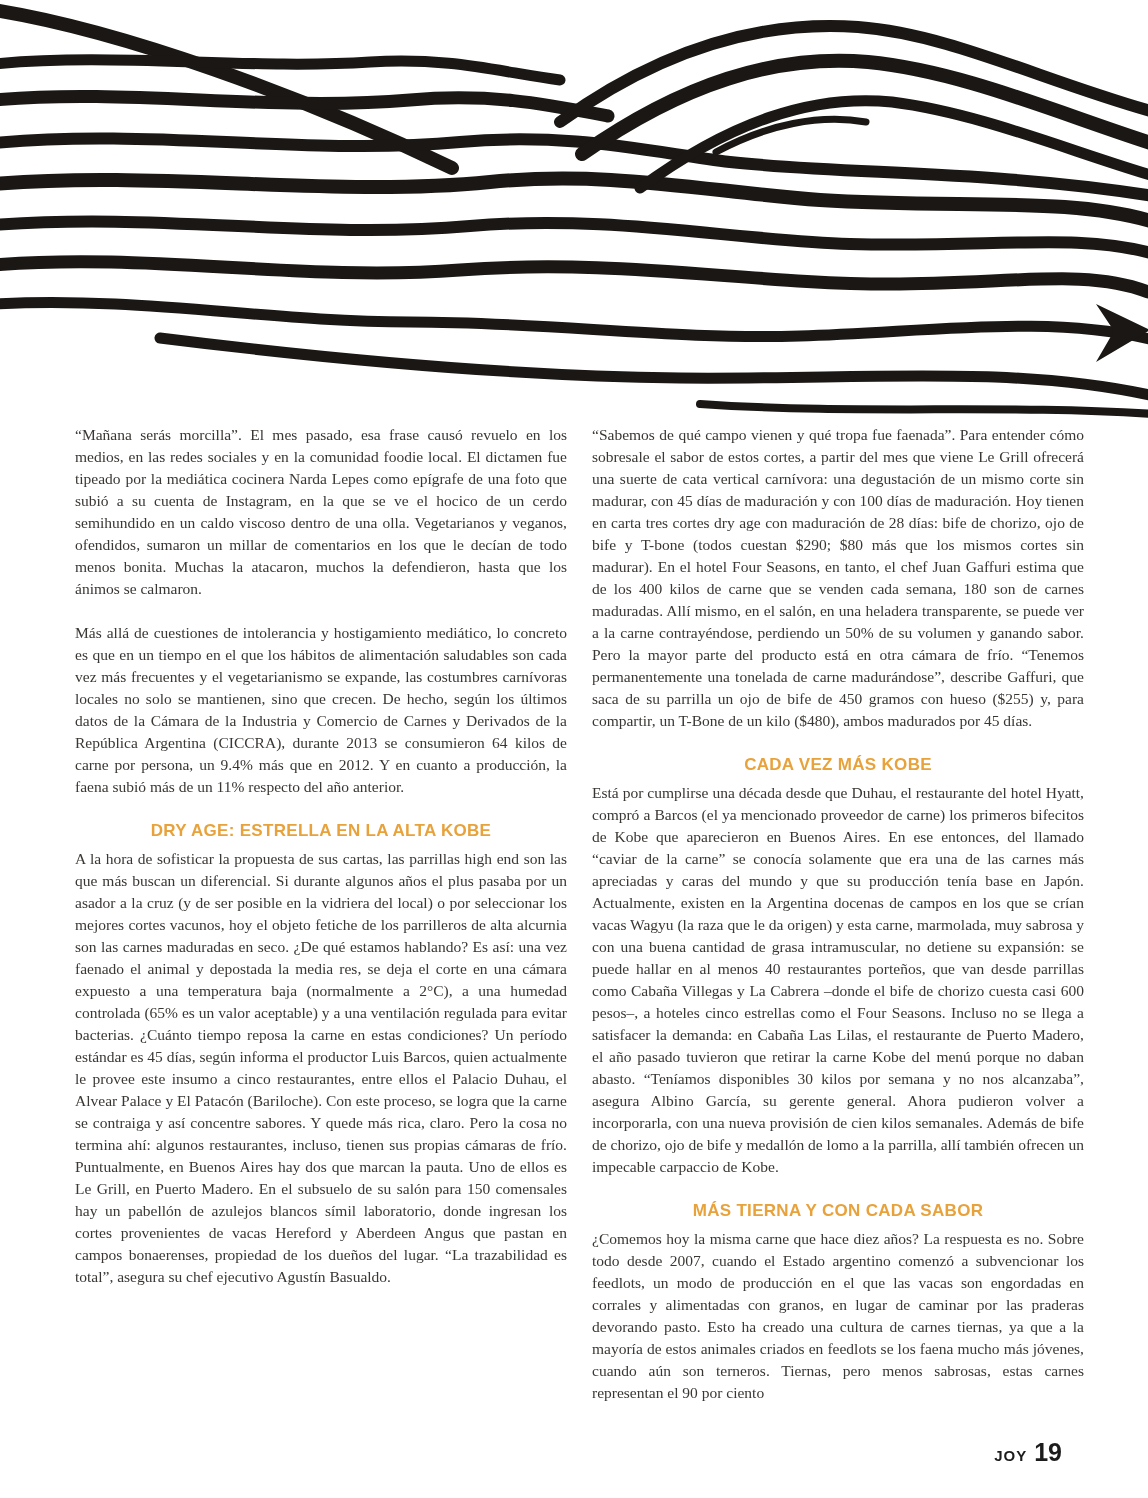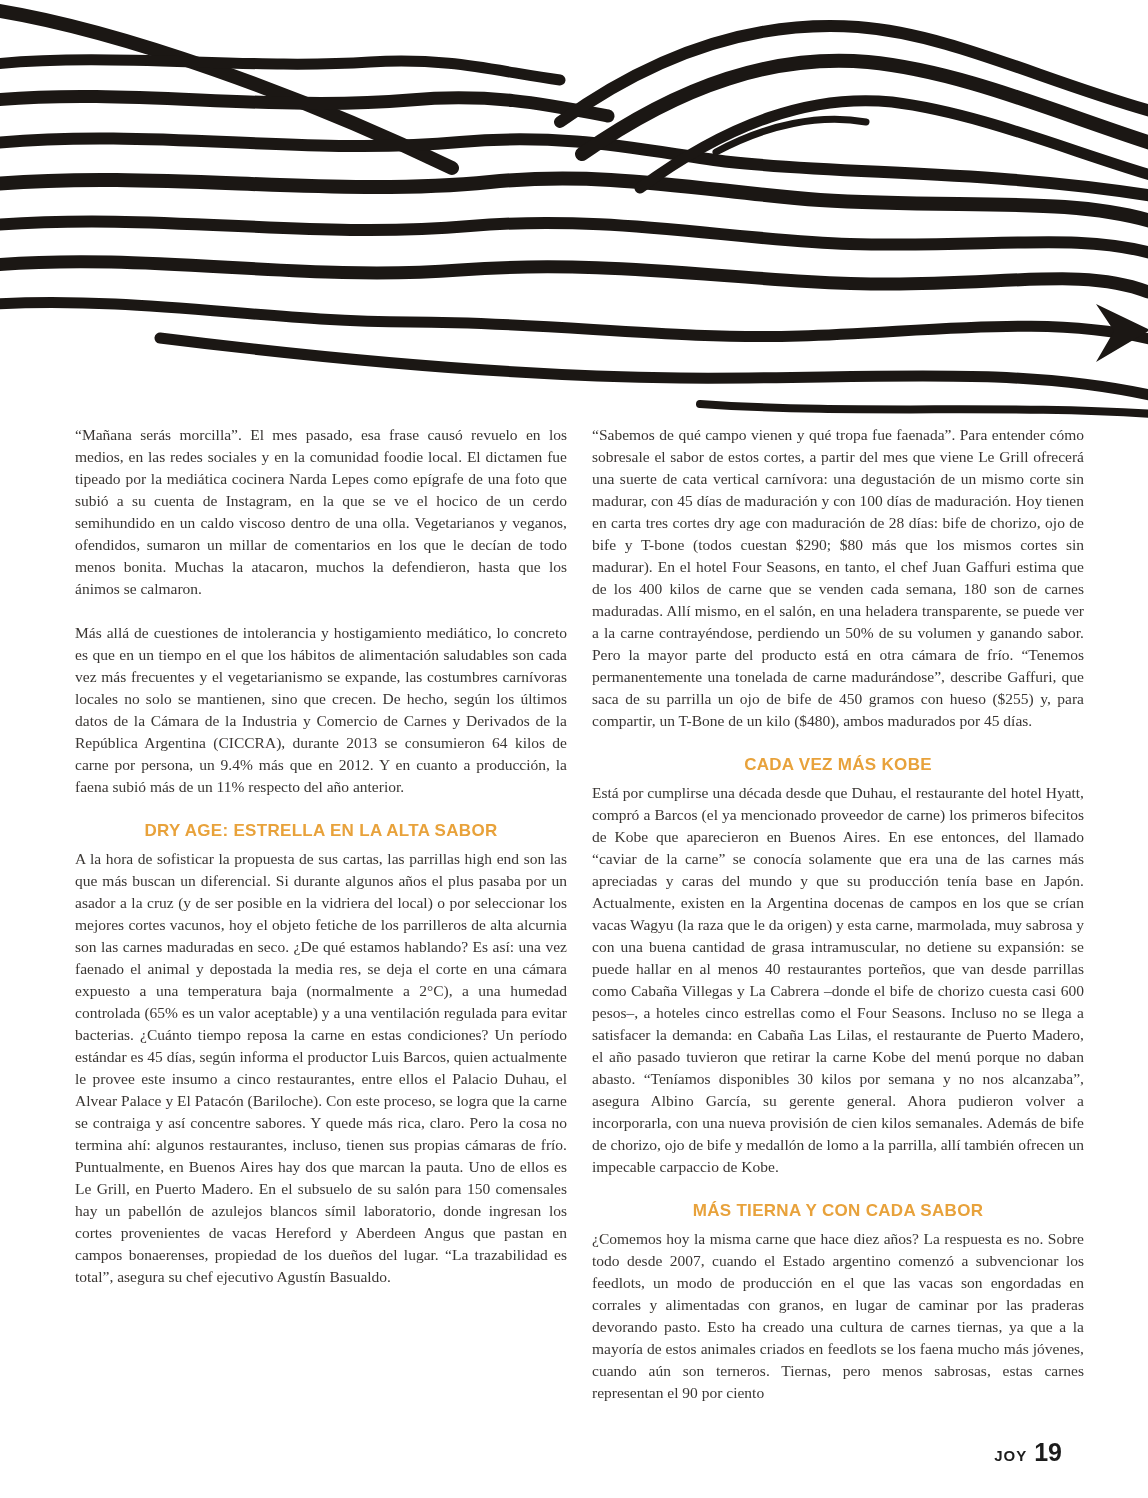--- a/index.html
+++ b/index.html
@@ -74,21 +74,21 @@
         <path d="M1096,304 L1150,330 L1096,362 L1114,331 Z" fill="#1B1714"></path>
       </g>
     </svg>
   </div>
 
   <div class="columns">
 
     <div class="col">
       <p>“Mañana serás morcilla”. El mes pasado, esa frase causó revuelo en los medios, en las redes sociales y en la comunidad foodie local. El dictamen fue tipeado por la mediática cocinera Narda Lepes como epígrafe de una foto que subió a su cuenta de Instagram, en la que se ve el hocico de un cerdo semihundido en un caldo viscoso dentro de una olla. Vegetarianos y veganos, ofendidos, sumaron un millar de comentarios en los que le decían de todo menos bonita. Muchas la atacaron, muchos la defendieron, hasta que los ánimos se calmaron.</p>
       <p>Más allá de cuestiones de intolerancia y hostigamiento mediático, lo concreto es que en un tiempo en el que los hábitos de alimentación saludables son cada vez más frecuentes y el vegetarianismo se expande, las costumbres carnívoras locales no solo se mantienen, sino que crecen. De hecho, según los últimos datos de la Cámara de la Industria y Comercio de Carnes y Derivados de la República Argentina (CICCRA), durante 2013 se consumieron 64 kilos de carne por persona, un 9.4% más que en 2012. Y en cuanto a producción, la faena subió más de un 11% respecto del año anterior.</p>
-      <h3 class="section-heading">DRY AGE: ESTRELLA EN LA ALTA SABOR</h3>
+      <h3 class="section-heading">DRY AGE: ESTRELLA EN LA ALTA KOBE</h3>
       <p>A la hora de sofisticar la propuesta de sus cartas, las parrillas high end son las que más buscan un diferencial. Si durante algunos años el plus pasaba por un asador a la cruz (y de ser posible en la vidriera del local) o por seleccionar los mejores cortes vacunos, hoy el objeto fetiche de los parrilleros de alta alcurnia son las carnes maduradas en seco. ¿De qué estamos hablando? Es así: una vez faenado el animal y depostada la media res, se deja el corte en una cámara expuesto a una temperatura baja (normalmente a 2°C), a una humedad controlada (65% es un valor aceptable) y a una ventilación regulada para evitar bacterias. ¿Cuánto tiempo reposa la carne en estas condiciones? Un período estándar es 45 días, según informa el productor Luis Barcos, quien actualmente le provee este insumo a cinco restaurantes, entre ellos el Palacio Duhau, el Alvear Palace y El Patacón (Bariloche). Con este proceso, se logra que la carne se contraiga y así concentre sabores. Y quede más rica, claro. Pero la cosa no termina ahí: algunos restaurantes, incluso, tienen sus propias cámaras de frío. Puntualmente, en Buenos Aires hay dos que marcan la pauta. Uno de ellos es Le Grill, en Puerto Madero. En el subsuelo de su salón para 150 comensales hay un pabellón de azulejos blancos símil laboratorio, donde ingresan los cortes provenientes de vacas Hereford y Aberdeen Angus que pastan en campos bonaerenses, propiedad de los dueños del lugar. “La trazabilidad es total”, asegura su chef ejecutivo Agustín Basualdo.</p>
     </div>
 
     <div class="col">
       <p>“Sabemos de qué campo vienen y qué tropa fue faenada”. Para entender cómo sobresale el sabor de estos cortes, a partir del mes que viene Le Grill ofrecerá una suerte de cata vertical carnívora: una degustación de un mismo corte sin madurar, con 45 días de maduración y con 100 días de maduración. Hoy tienen en carta tres cortes dry age con maduración de 28 días: bife de chorizo, ojo de bife y T-bone (todos cuestan $290; $80 más que los mismos cortes sin madurar). En el hotel Four Seasons, en tanto, el chef Juan Gaffuri estima que de los 400 kilos de carne que se venden cada semana, 180 son de carnes maduradas. Allí mismo, en el salón, en una heladera transparente, se puede ver a la carne contrayéndose, perdiendo un 50% de su volumen y ganando sabor. Pero la mayor parte del producto está en otra cámara de frío. “Tenemos permanentemente una tonelada de carne madurándose”, describe Gaffuri, que saca de su parrilla un ojo de bife de 450 gramos con hueso ($255) y, para compartir, un T-Bone de un kilo ($480), ambos madurados por 45 días.</p>
       <h3 class="section-heading">CADA VEZ MÁS KOBE</h3>
       <p>Está por cumplirse una década desde que Duhau, el restaurante del hotel Hyatt, compró a Barcos (el ya mencionado proveedor de carne) los primeros bifecitos de Kobe que aparecieron en Buenos Aires. En ese entonces, del llamado “caviar de la carne” se conocía solamente que era una de las carnes más apreciadas y caras del mundo y que su producción tenía base en Japón. Actualmente, existen en la Argentina docenas de campos en los que se crían vacas Wagyu (la raza que le da origen) y esta carne, marmolada, muy sabrosa y con una buena cantidad de grasa intramuscular, no detiene su expansión: se puede hallar en al menos 40 restaurantes porteños, que van desde parrillas como Cabaña Villegas y La Cabrera –donde el bife de chorizo cuesta casi 600 pesos–, a hoteles cinco estrellas como el Four Seasons. Incluso no se llega a satisfacer la demanda: en Cabaña Las Lilas, el restaurante de Puerto Madero, el año pasado tuvieron que retirar la carne Kobe del menú porque no daban abasto. “Teníamos disponibles 30 kilos por semana y no nos alcanzaba”, asegura Albino García, su gerente general. Ahora pudieron volver a incorporarla, con una nueva provisión de cien kilos semanales. Además de bife de chorizo, ojo de bife y medallón de lomo a la parrilla, allí también ofrecen un impecable carpaccio de Kobe.</p>
       <h3 class="section-heading">MÁS TIERNA Y CON CADA SABOR</h3>
       <p>¿Comemos hoy la misma carne que hace diez años? La respuesta es no. Sobre todo desde 2007, cuando el Estado argentino comenzó a subvencionar los feedlots, un modo de producción en el que las vacas son engordadas en corrales y alimentadas con granos, en lugar de caminar por las praderas devorando pasto. Esto ha creado una cultura de carnes tiernas, ya que a la mayoría de estos animales criados en feedlots se los faena mucho más jóvenes, cuando aún son terneros. Tiernas, pero menos sabrosas, estas carnes representan el 90 por ciento</p>
     </div>

